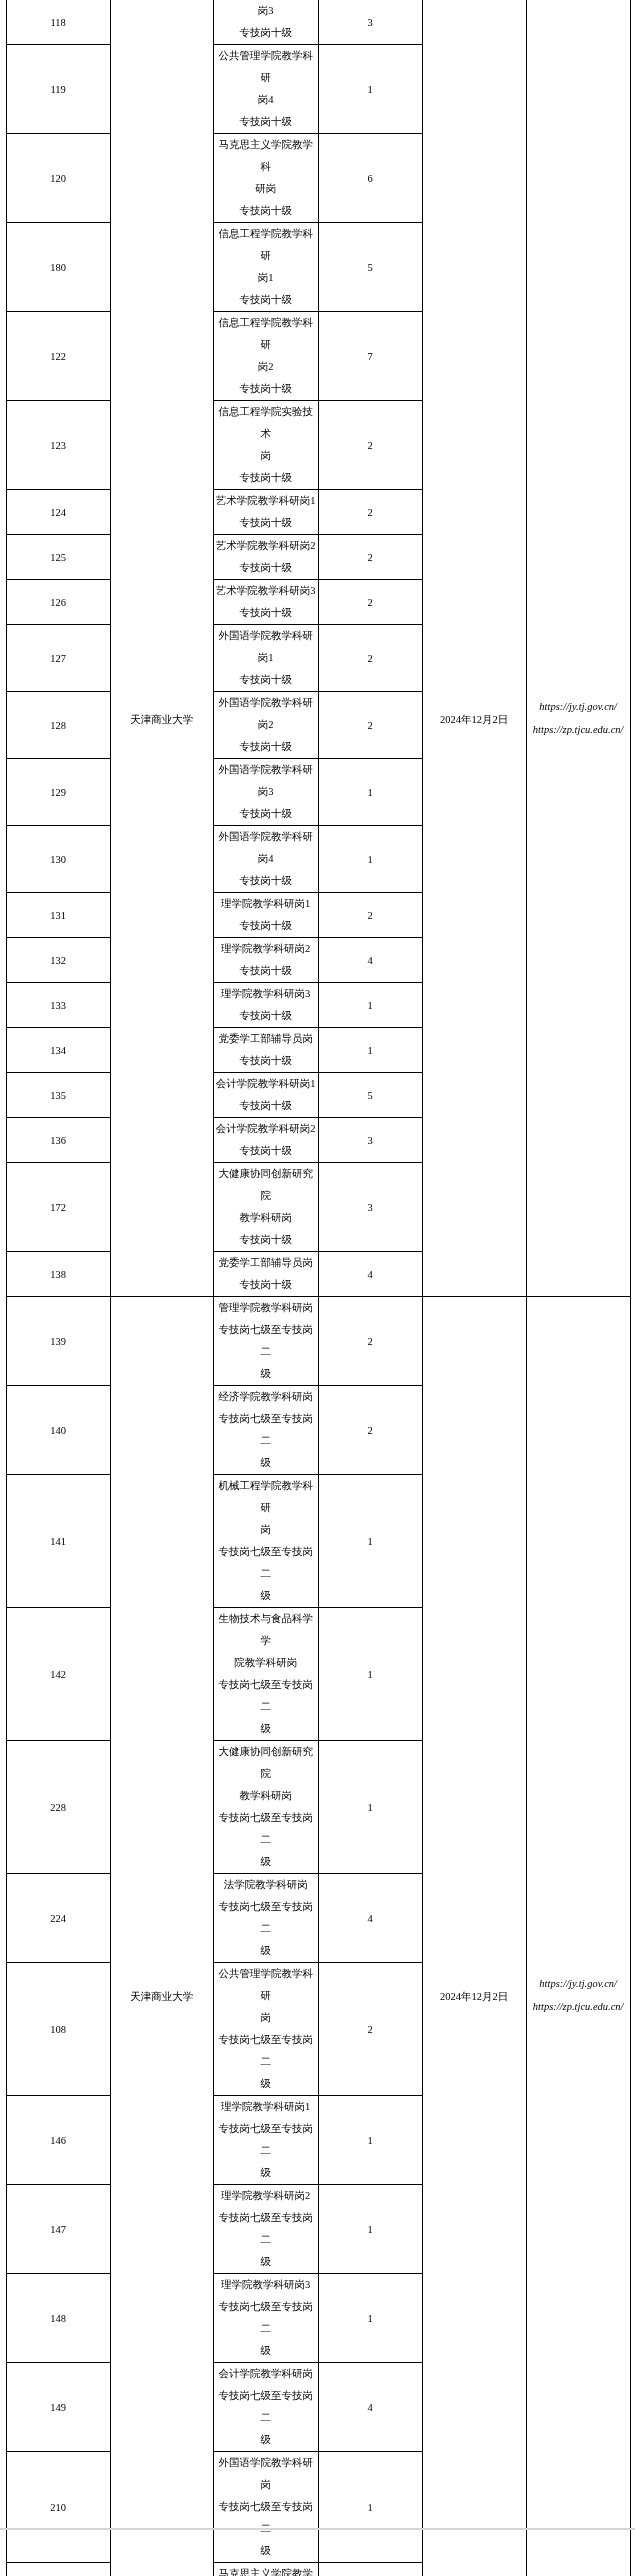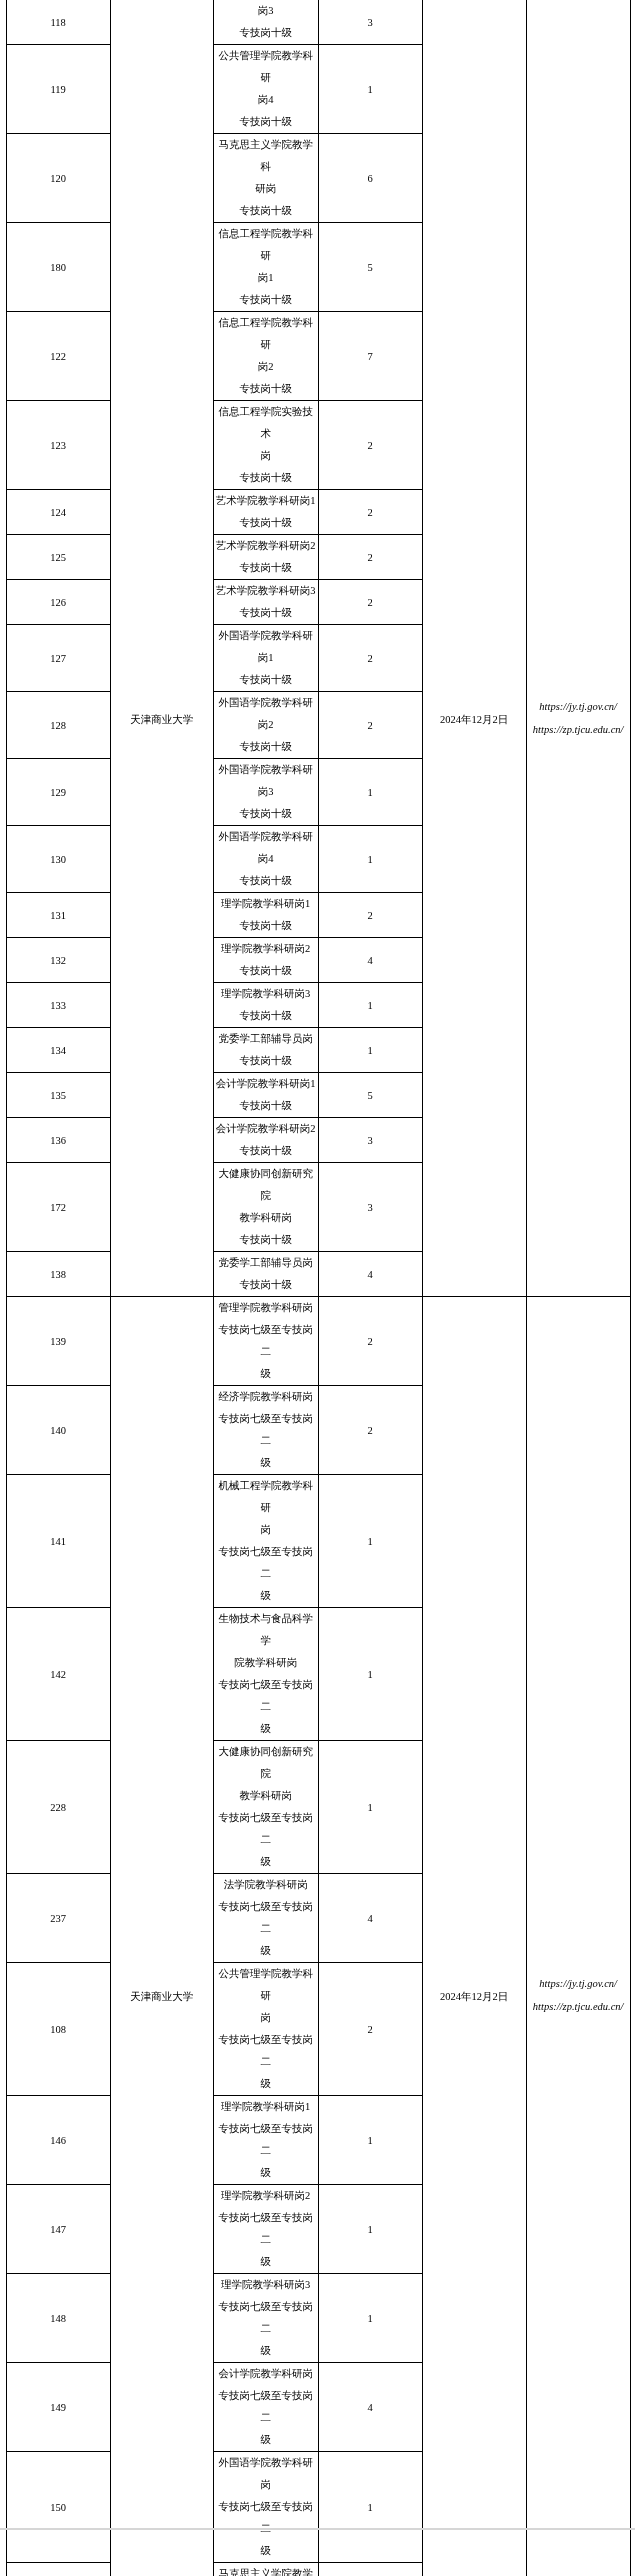--- a/index.html
+++ b/index.html
@@ -251,21 +251,21 @@
         </tr>
         <tr style="height: 85px;">
           <td class="no">228</td>
           <td class="pos">大健康协同创新研究院
 教学科研岗
 专技岗七级至专技岗二
 级</td>
           <td class="count">1</td>
         </tr>
         <tr style="height: 64px;">
-          <td class="no">237</td>
+          <td class="no">224</td>
           <td class="pos">法学院教学科研岗
 专技岗七级至专技岗二
 级</td>
           <td class="count">4</td>
         </tr>
         <tr style="height: 85px;">
           <td class="no">108</td>
           <td class="pos">公共管理学院教学科研
 岗
 专技岗七级至专技岗二
@@ -294,21 +294,21 @@
           <td class="count">1</td>
         </tr>
         <tr style="height: 64px;">
           <td class="no">149</td>
           <td class="pos">会计学院教学科研岗
 专技岗七级至专技岗二
 级</td>
           <td class="count">4</td>
         </tr>
         <tr style="height: 64px;">
-          <td class="no">150</td>
+          <td class="no">210</td>
           <td class="pos">外国语学院教学科研岗
 专技岗七级至专技岗二
 级</td>
           <td class="count">1</td>
         </tr>
         <tr style="height: 85px;">
           <td class="no">151</td>
           <td class="pos">马克思主义学院教学科
 研岗
 专技岗四级至专技岗二

